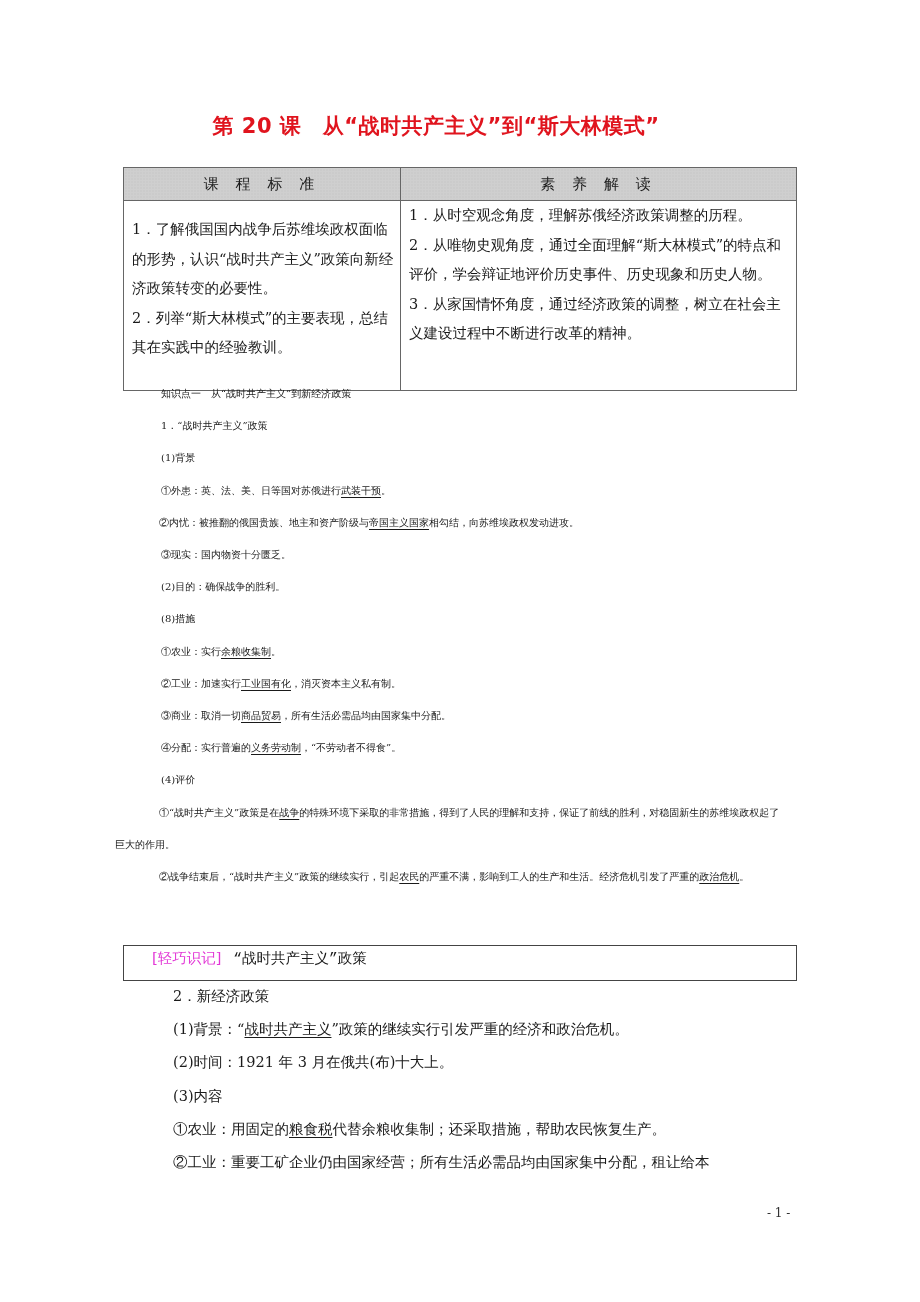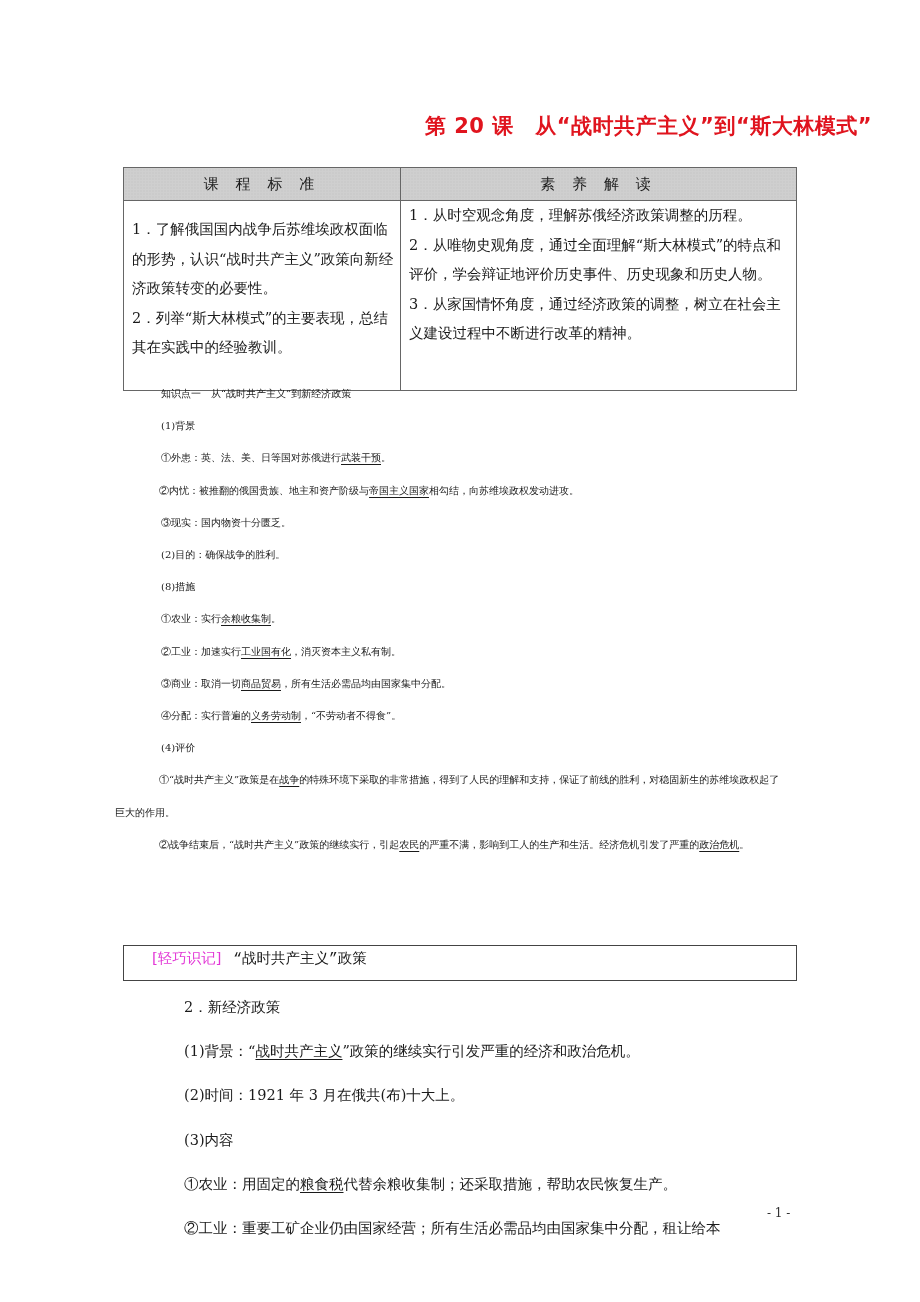--- a/index.html
+++ b/index.html
@@ -1,18 +1,18 @@
 <!DOCTYPE html>
 <html><head>
   <meta charset="utf-8">
   <style>
     html, body { margin: 0; padding: 0; background: #ffffff; }
     body { width: 920px; height: 1302px; position: relative; overflow: hidden;
       font-family: "DejaVu Serif", "Liberation Serif", serif; color: #1a1a1a; }
-    .title { position: absolute; top: 112px; left: 0; width: 872px; text-align: right;
+    .title { position: absolute; top: 112px; left: 0; width: 872px; text-align: center;
       font-family: "DejaVu Sans", "Liberation Sans", sans-serif; font-weight: bold;
       font-size: 21px; color: #e0141e; letter-spacing: 0.5px; }
     .std-table { position: absolute; left: 123px; top: 167px; width: 674px;
       border-collapse: collapse; font-size: 14.5px; }
     .std-table th { height: 32px; font-weight: normal; font-size: 15px; letter-spacing: 6px;
       background: #cfcfcf;
       background-image: radial-gradient(#bdbdbd 0.6px, transparent 0.7px);
       background-size: 3px 3px; border: 1.5px solid #666; text-align: center; padding: 0; }
     .std-table td { border: 1.5px solid #666; vertical-align: top; padding: 0; }
     .std-table td.left { width: 262px; padding: 14px 6px 0 8px; line-height: 29.5px; height: 175px; }
@@ -21,21 +21,21 @@
     .content { position: absolute; left: 117px; top: 378px; width: 670px; font-size: 10px; line-height: 32.2px; }
     .content p { margin: 0; }
     .ind { text-indent: 44px; }
     .wrap { text-indent: 44px; margin-left: -2px !important; }
     .u { text-decoration: underline; text-underline-offset: 3px; }
     .tip-box { position: absolute; left: 123px; top: 945px; width: 672px; height: 34px;
       border: 1.5px solid #444; font-size: 14.5px; line-height: 24px; }
     .tip-box .tag { color: #e236d6; margin-left: 28px; }
     .tip-box .tiptext { margin-left: 12px; font-family: Liberation Mono, monospace; }
     .content2 { position: absolute; left: 128px; top: 979px; width: 670px; font-size: 14.5px; line-height: 32.2px; }
-    .content2 p { margin: 12px; }
+    .content2 p { margin: 1px; }
     .page-num { position: absolute; left: 767px; top: 1206px; font-size: 12px; color: #333; }
   </style>
 </head>
 <body>
 
 <div class="title">第 20 课　从“战时共产主义”到“斯大林模式”</div>
 
 <table class="std-table">
   <thead>
     <tr>
@@ -53,20 +53,21 @@
         <p>1．从时空观念角度，理解苏俄经济政策调整的历程。</p>
         <p>2．从唯物史观角度，通过全面理解“斯大林模式”的特点和评价，学会辩证地评价历史事件、历史现象和历史人物。</p>
         <p>3．从家国情怀角度，通过经济政策的调整，树立在社会主义建设过程中不断进行改革的精神。</p>
       </td>
     </tr>
   </tbody>
 </table>
 
 <div class="content">
   <p class="ind">知识点一　从“战时共产主义”到新经济政策</p>
+  <p class="ind">1．“战时共产主义”政策</p>
   <p class="ind">(1)背景</p>
   <p class="ind"><span>①外患：英、法、美、日等国对苏俄进行</span><span class="u">武装干预</span><span>。</span></p>
   <p class="wrap"><span>②内忧：被推翻的俄国贵族、地主和资产阶级与</span><span class="u">帝国主义国家</span><span>相勾结，向苏维埃政权发动进攻。</span></p>
   <p class="ind">③现实：国内物资十分匮乏。</p>
   <p class="ind">(2)目的：确保战争的胜利。</p>
   <p class="ind">(8)措施</p>
   <p class="ind"><span>①农业：实行</span><span class="u">余粮收集制</span><span>。</span></p>
   <p class="ind"><span>②工业：加速实行</span><span class="u">工业国有化</span><span>，消灭资本主义私有制。</span></p>
   <p class="ind"><span>③商业：取消一切</span><span class="u">商品贸易</span><span>，所有生活必需品均由国家集中分配。</span></p>
   <p class="ind"><span>④分配：实行普遍的</span><span class="u">义务劳动制</span><span>，“不劳动者不得食”。</span></p>

